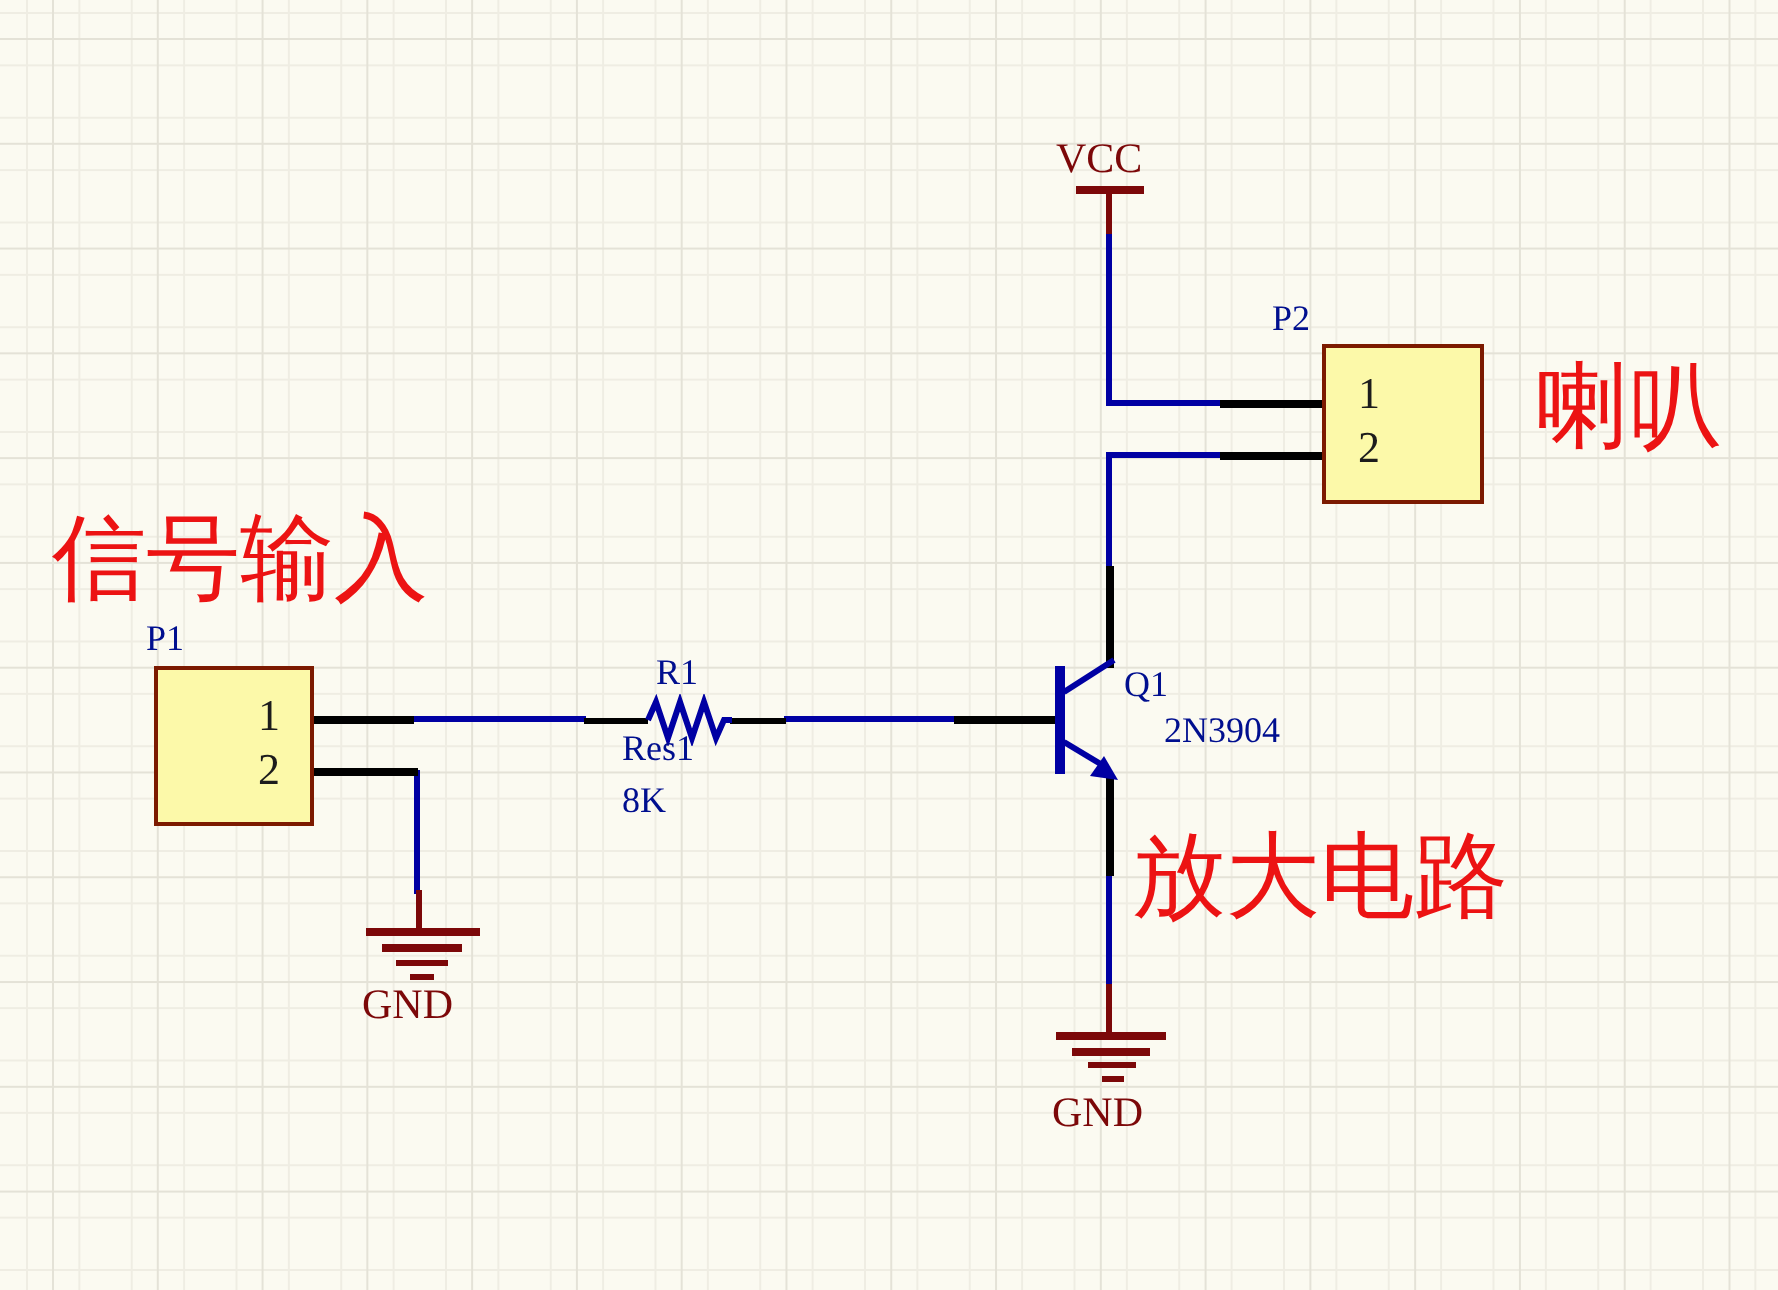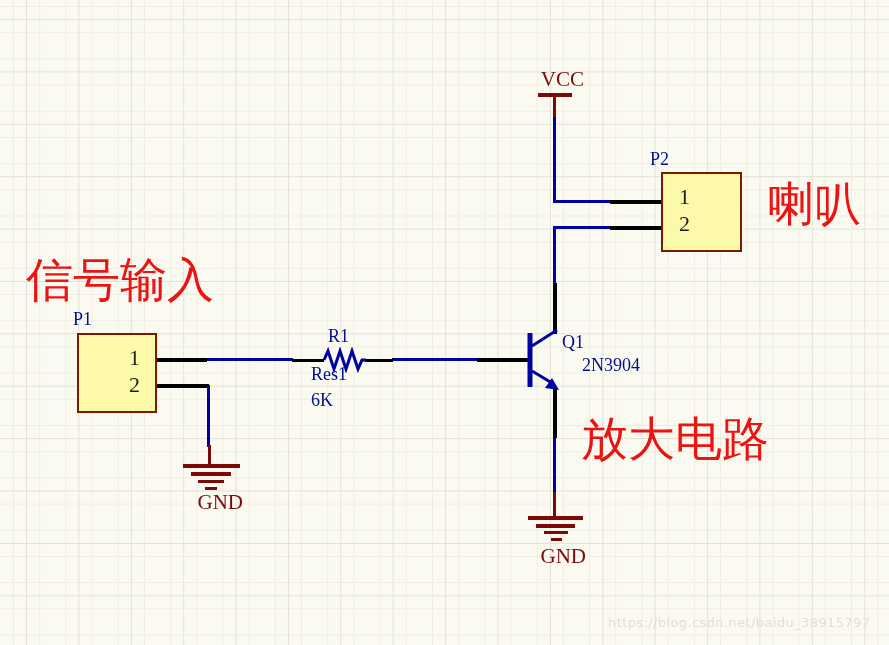--- a/index.html
+++ b/index.html
@@ -24,21 +24,21 @@
   .pin.v { width:4px; }
   .pin.thin { height:3px; }
   .pwr { position:absolute; background:var(--power,#7C0809); }
   .part-box {
     position:absolute; box-sizing:border-box;
     background:var(--part-fill,#FCF9A9);
     border:2px solid var(--part-border,#7C1A00);
   }
   .des { position:absolute; font-size:18px; color:var(--designator,#000F8F); white-space:nowrap; line-height:1.1; }
   .pin-num { position:absolute; font-size:22px; color:var(--pin-number,#1C1C1C); line-height:1; }
-  .net-lbl { position:absolute; font-size:21px; color:var(--power,#7C0809); text-align:right; line-height:1; white-space:nowrap; }
+  .net-lbl { position:absolute; font-size:21px; color:var(--power,#7C0809); text-align:left; line-height:1; white-space:nowrap; }
   .cjk { position:absolute; font-size:47px; color:var(--annotation,#EC1313); line-height:1; white-space:nowrap; font-family:"Liberation Serif", serif; }
   .gnd-group, .vcc-group { position:absolute; }
   .gnd-bar { position:absolute; background:var(--power,#7C0809); }
   .watermark { position:absolute; font-family:"DejaVu Sans", sans-serif; font-size:13px; letter-spacing:0.4px; color:var(--watermark,#E2DFD4); white-space:nowrap; }
   svg line { stroke:var(--wire,#0000A3); }
   svg polyline { stroke:var(--wire,#0000A3); fill:none; }
   svg polygon { fill:var(--wire,#0000A3); }
 </style>
 </head>
 <body>
@@ -68,31 +68,31 @@
   <div class="pin h" style="left:157px;top:358px;width:50px"></div>
   <div class="pin h" style="left:157px;top:384px;width:52px"></div>
   <div class="pin thin" style="left:292px;top:359px;width:32px"></div>
   <div class="pin thin" style="left:365px;top:359px;width:28px"></div>
 
   <div class="des" style="left:73px;top:310px">P1</div>
   <div class="part-box" style="left:77px;top:333px;width:80px;height:80px"></div>
   <div class="pin-num" style="left:104px;top:347px;width:36px;text-align:right">1</div>
   <div class="pin-num" style="left:104px;top:374px;width:36px;text-align:right">2</div>
 
-  <div class="des" style="left:650px;top:150px">P2</div>
+  <div class="des" style="left:636px;top:150px">P2</div>
   <div class="part-box" style="left:661px;top:172px;width:81px;height:80px"></div>
   <div class="pin-num" style="left:679px;top:186px">1</div>
   <div class="pin-num" style="left:679px;top:213px">2</div>
 
   <svg class="abs" style="left:320px;top:347px" width="48" height="26" viewBox="0 0 48 26">
     <polyline points="4,13 8,4 14,22 20,4 26,22 32,4 38,22 42,13 46,13" stroke-width="3"></polyline>
   </svg>
   <div class="des" style="left:328px;top:327px">R1</div>
   <div class="des" style="left:311px;top:365px">Res1</div>
-  <div class="des" style="left:311px;top:391px">6K</div>
+  <div class="des" style="left:311px;top:391px">8K</div>
 
   <svg class="abs" style="left:524px;top:322px" width="42" height="72" viewBox="0 0 42 72">
     <line x1="6" y1="11" x2="6" y2="65" stroke-width="5"></line>
     <line x1="8" y1="24" x2="33" y2="8" stroke-width="3"></line>
     <line x1="8" y1="49" x2="28" y2="61" stroke-width="3"></line>
     <polygon points="35,68 21,66 28,56"></polygon>
   </svg>
   <div class="des" style="left:562px;top:333px">Q1</div>
   <div class="des" style="left:582px;top:356px">2N3904</div>
 
@@ -109,17 +109,16 @@
     <div class="gnd-bar" style="left:27px;top:0;width:3px;height:26px"></div>
     <div class="gnd-bar" style="left:2px;top:24px;width:55px;height:4px"></div>
     <div class="gnd-bar" style="left:10px;top:32px;width:39px;height:4px"></div>
     <div class="gnd-bar" style="left:18px;top:39px;width:24px;height:3px"></div>
     <div class="gnd-bar" style="left:25px;top:46px;width:11px;height:3px"></div>
     <div class="net-lbl" style="left:0;top:54px;width:60px">GND</div>
   </div>
 
   <div class="cjk" style="left:26px;top:257px">信号输入</div>
   <div class="cjk" style="left:767px;top:181px">喇叭</div>
-  <div class="cjk" style="left:581px;top:416px">放大电路</div>
+  <div class="cjk" style="left:566px;top:416px">放大电路</div>
 
-  <div class="watermark" style="left:608px;top:615px">https://blog.csdn.net/baidu_38915797</div>
 
 </div>
 
 </body></html>

